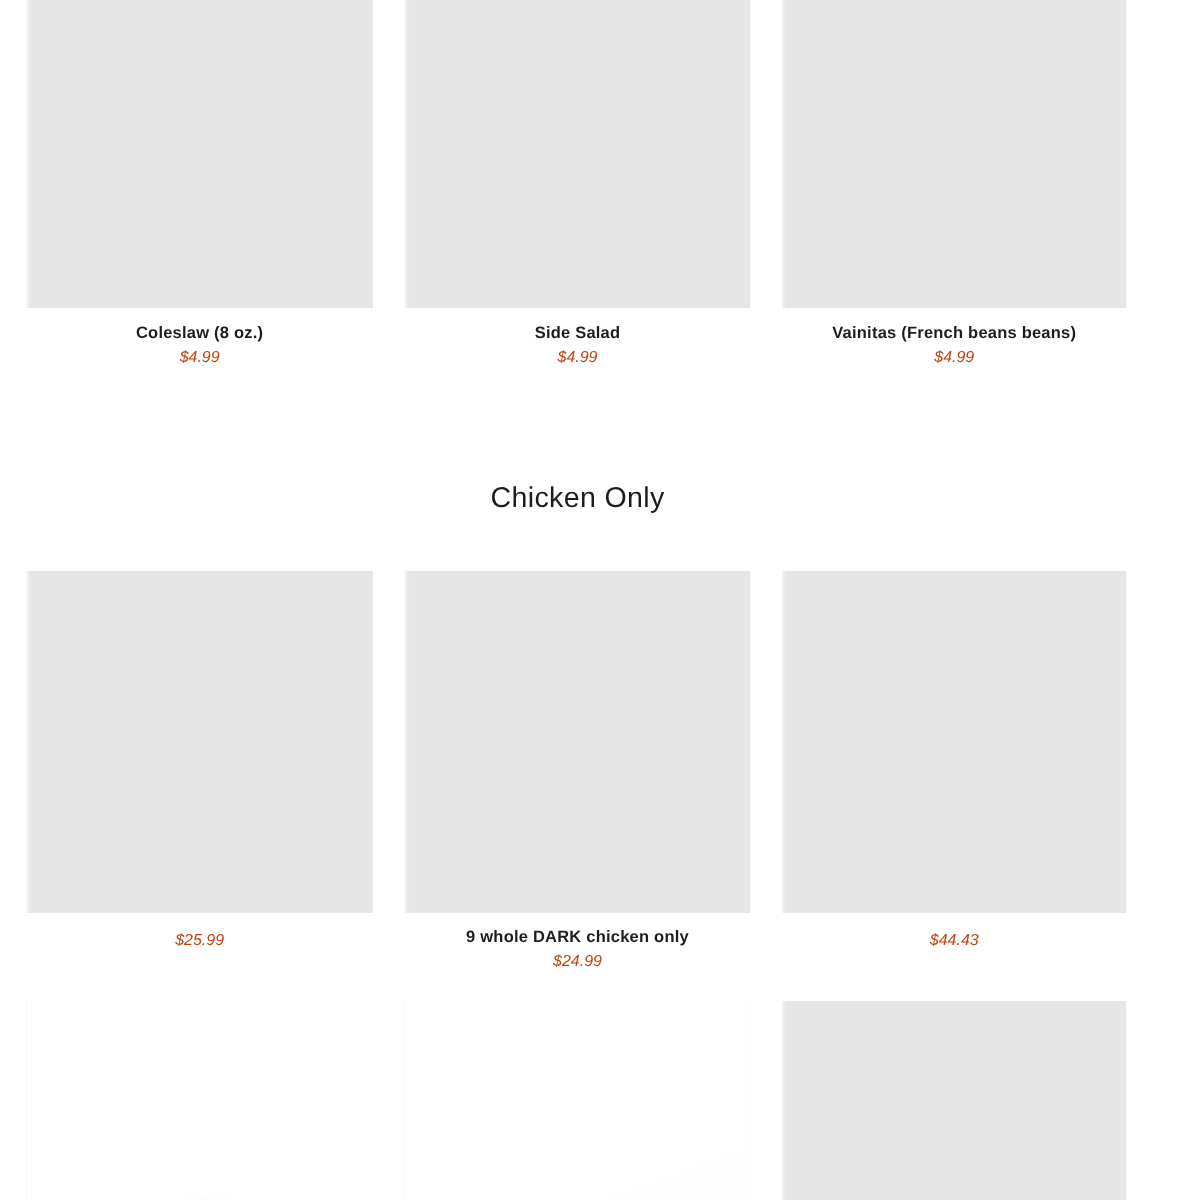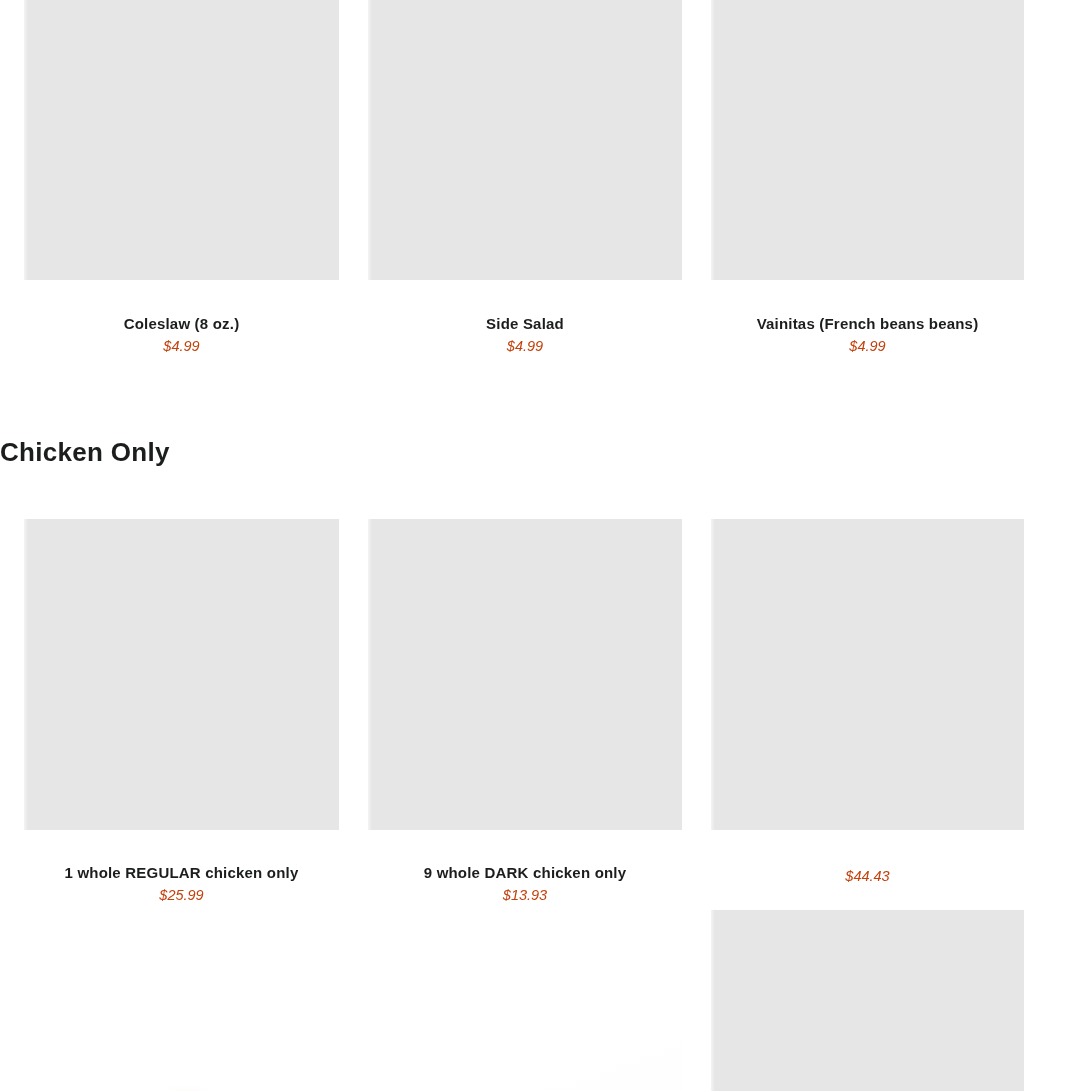--- a/index.html
+++ b/index.html
@@ -66,21 +66,20 @@
     position:absolute;
     inset:0;
     background:linear-gradient(90deg, rgba(255,255,255,.55) 0, rgba(255,255,255,0) 4px);
     pointer-events:none;
   }
 
   
   .card-info {
     padding-top:12px;
     text-align:center;
-    margin-top:21px;
   }
 
   .card-title {
     display:block;
     font-size:15px;
     line-height:19px;
     font-weight:bold;
     letter-spacing:.2px;
     color:#1c1d1d;
   }
@@ -98,23 +97,24 @@
   #row-sides { top:-35px; }
   #row-sides .card-media { height:315px; }
   #row-sides .card-info  { padding-top:13px; }
 
   
   .section-heading {
     position:absolute;
     top:436px;
     left:0;
     width:1050px;
+    text-align:center;
     font-size:26px;
     line-height:33px;
-    font-weight:bold;
+    font-weight:normal;
     letter-spacing:.3px;
     color:#1c1d1d;
   }
 
   
   #row-chicken-a { top:519px; }
   #row-chicken-a .card-media { height:311px; }
   #row-chicken-a .card-info  { padding-top:12px; }
 
   
@@ -198,32 +198,31 @@
 
   <h2 class="section-heading">Chicken Only</h2>
 
   <div class="grid-row" id="row-chicken-a">
 
     <div class="card">
       <a class="card-media">
         <span class="ph"></span>
       </a>
       <div class="card-info">
-        <a class="card-title">1 whole REGULAR chicken only</a>
         <span class="card-price">$25.99</span>
       </div>
     </div>
 
     <div class="card col2">
       <a class="card-media">
         <span class="ph"></span>
       </a>
       <div class="card-info">
         <a class="card-title">9 whole DARK chicken only</a>
-        <span class="card-price">$13.93</span>
+        <span class="card-price">$24.99</span>
       </div>
     </div>
 
     <div class="card col3">
       <a class="card-media">
         <span class="ph"></span>
       </a>
       <div class="card-info">
         <span class="card-price">$44.43</span>
       </div>

